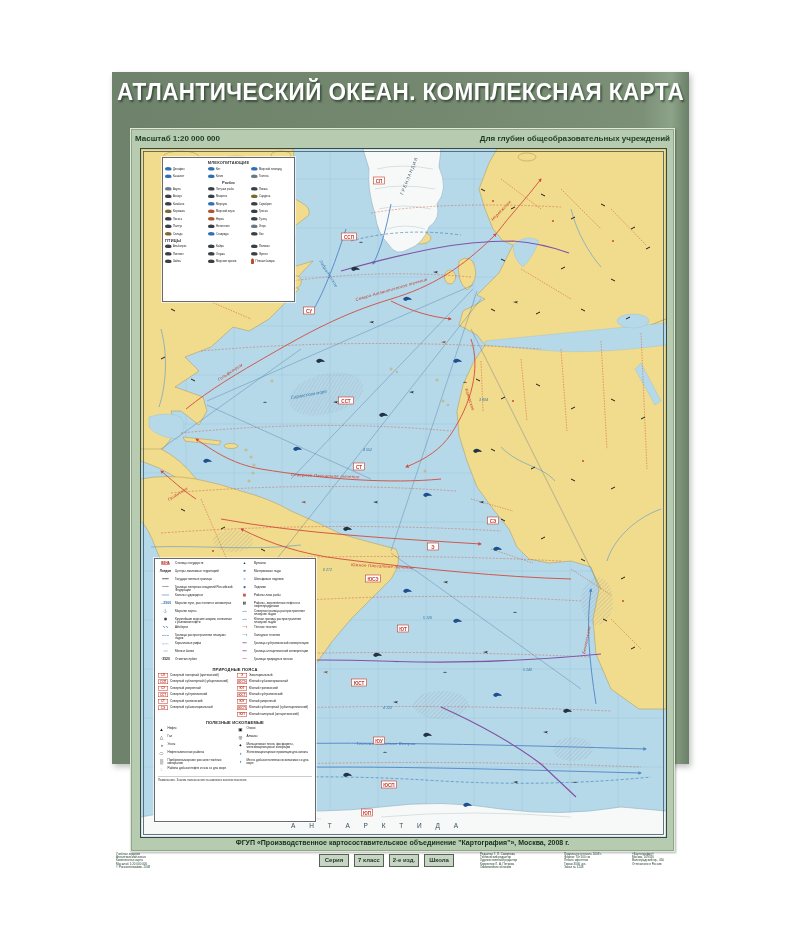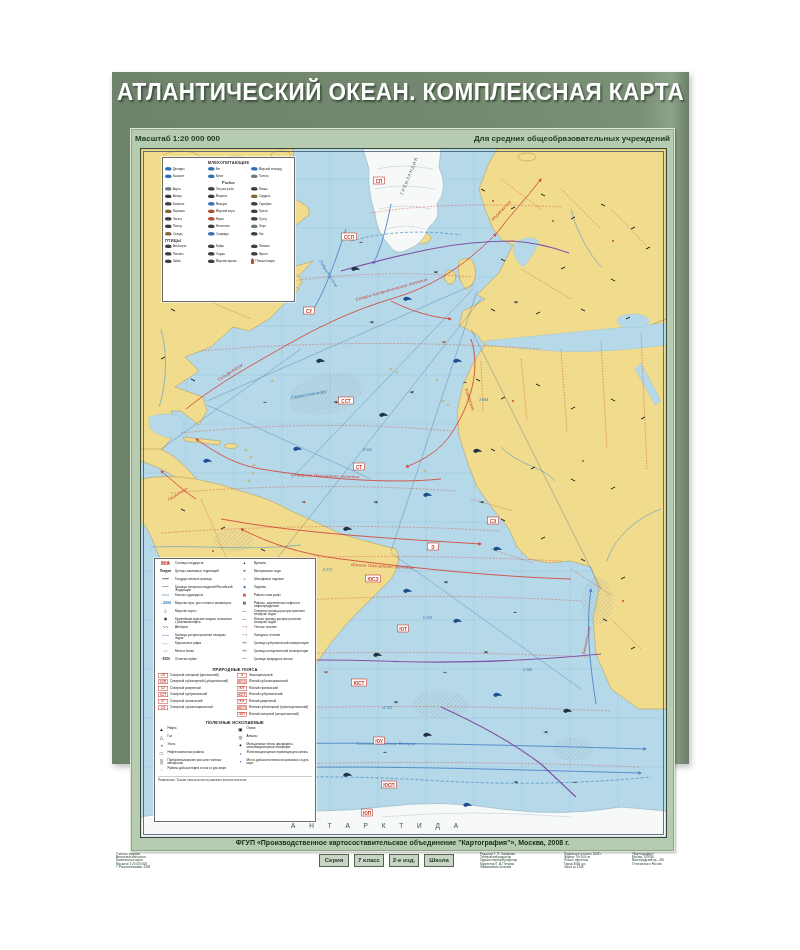--- a/index.html
+++ b/index.html
@@ -71,21 +71,21 @@
 </style>
 </head>
 <body>
 
 <div class="poster">
   <div class="title">АТЛАНТИЧЕСКИЙ ОКЕАН. КОМПЛЕКСНАЯ КАРТА</div>
 
   <div class="frame">
     <div class="hdr-strip">
       <span>Масштаб 1:20 000 000</span>
-      <span>Для средних общеобразовательных учреждений</span>
+      <span>Для глубин общеобразовательных учреждений</span>
     </div>
 
     <div class="map-sheet">
       <svg width="525" height="688" viewBox="0 0 525 688">
         <defs>
           <pattern id="hatch" width="3" height="3" patternTransform="rotate(45)" patternUnits="userSpaceOnUse">
             <line x1="0" y1="0" x2="0" y2="3" stroke="#8e9aa4" stroke-width="0.7"></line>
           </pattern>
           <pattern id="icehatch" width="4" height="3" patternUnits="userSpaceOnUse">
             <line x1="0" y1="1.5" x2="3" y2="1.5" stroke="#b9c6cd" stroke-width="0.5"></line>

